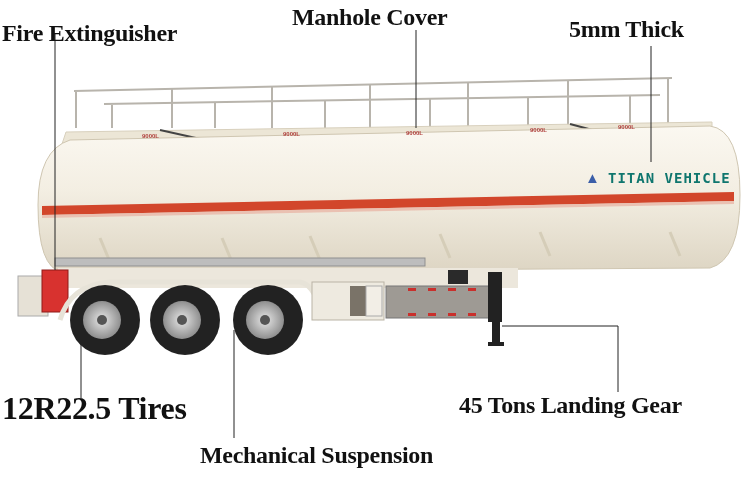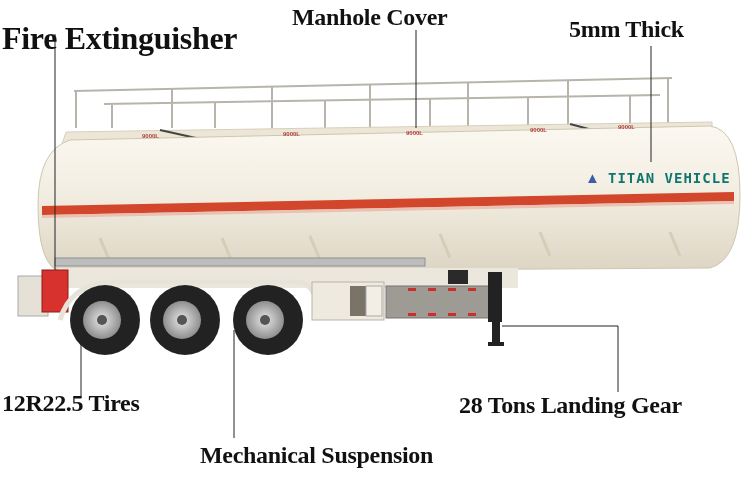--- a/index.html
+++ b/index.html
@@ -1,21 +1,21 @@
 <!DOCTYPE html>
 <html><head>
 <meta charset="utf-8">
 <style>
   html, body { margin:0; padding:0; background:#ffffff; }
   body { width:750px; height:481px; position:relative; overflow:hidden; font-family:"Liberation Serif","DejaVu Serif",serif; }
   .label { position:absolute; font-weight:bold; color:#111; white-space:nowrap; letter-spacing:-0.3px; }
-  .l-fire { left:2px; top:20px; font-size:32px; }
+  .l-fire { left:2px; top:20px; font-size:24px; }
   .l-manhole { left:292px; top:4px; font-size:24px;text-align:center; }
   .l-thick { left:569px; top:16px; font-size:24px; }
-  .l-tires { left:2px; top:390px; font-size:24px; }
+  .l-tires { left:2px; top:390px; font-size:32px; }
   .l-gear { left:459px; top:392px; font-size:24px; }
   .l-susp { left:188px; top:442px; font-size:24px;margin-left:12px; }
   svg.art { position:absolute; left:0; top:0; }
   .brand { position:absolute; left:608px; top:170px; font-family:"DejaVu Sans Mono","Liberation Mono",monospace; font-size:14px; color:#0f766e; letter-spacing:1px; font-weight:bold; }
   .brand-icon { position:absolute; left:585px; top:170px; font-size:15px; color:#3b5ea8; }
   .cap { position:absolute; font-family:"Liberation Sans",sans-serif; font-size:6px; color:#b0403d; font-weight:bold; }
 </style>
 </head>
 <body>
 
@@ -125,14 +125,14 @@
 <span class="cap" style="left:530px;top:127px;">9000L</span>
 <span class="cap" style="left:618px;top:124px;">9000L</span>
 
 <span class="brand-icon">▲</span>
 <span class="brand">TITAN VEHICLE</span>
 
 <div class="label l-fire">Fire Extinguisher</div>
 <div class="label l-manhole">Manhole Cover</div>
 <div class="label l-thick">5mm Thick</div>
 <div class="label l-tires">12R22.5 Tires</div>
-<div class="label l-gear">28 Tons Landing Gear</div>
+<div class="label l-gear">45 Tons Landing Gear</div>
 <div class="label l-susp">Mechanical Suspension</div>
 
 </body></html>

